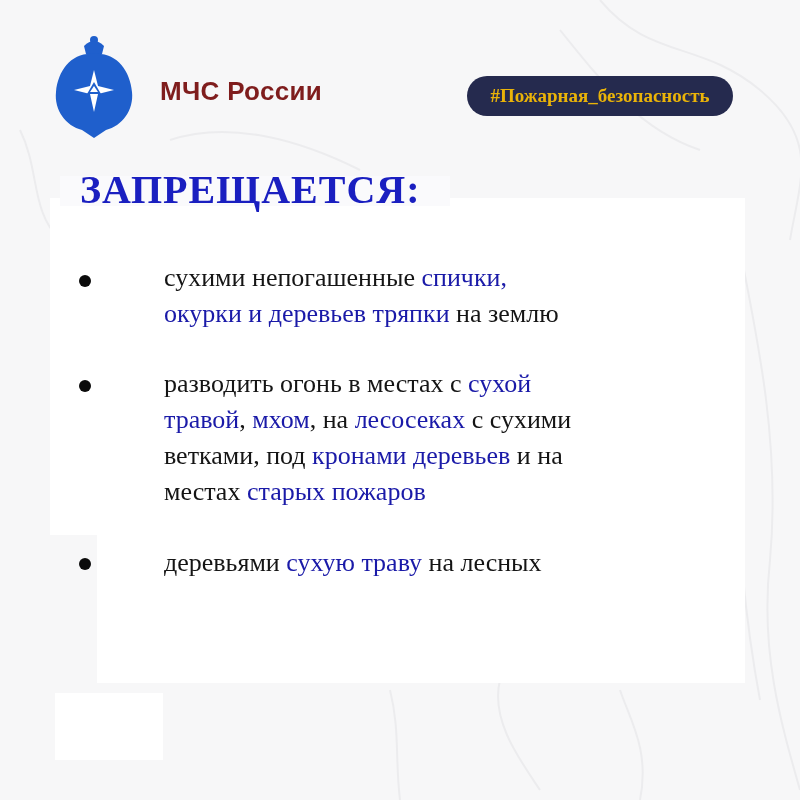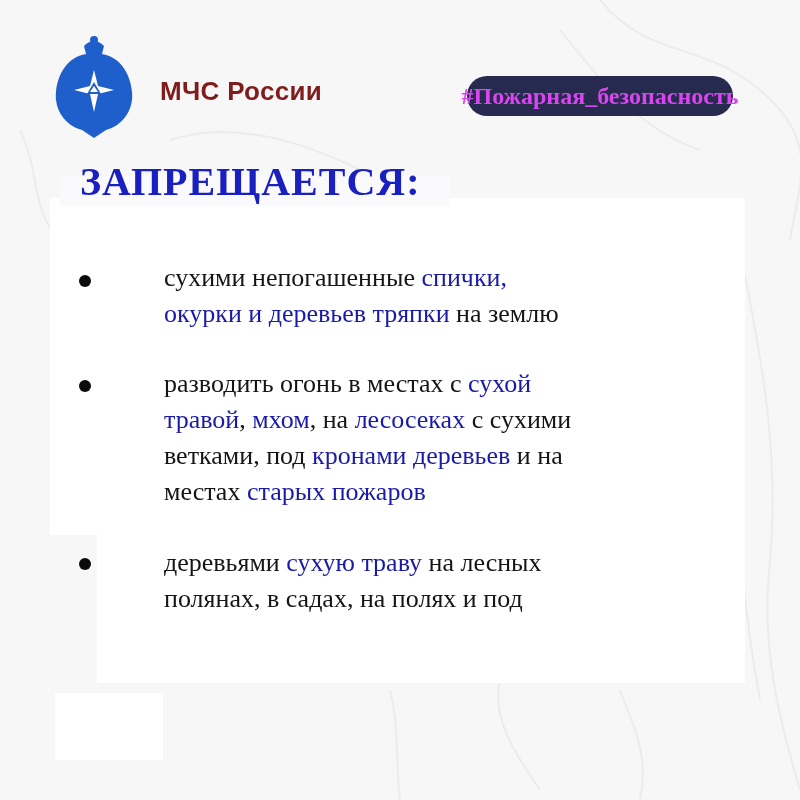--- a/index.html
+++ b/index.html
@@ -1,22 +1,22 @@
 <!DOCTYPE html>
 <html><head>
 <meta charset="utf-8">
 <style>
   html,body{margin:0;padding:0;}
   body{width:800px;height:800px;position:relative;overflow:hidden;background:#f7f7f8;font-family:"Liberation Serif","DejaVu Serif",serif;}
   .bg-deco{position:absolute;inset:0;}
   .panel{position:absolute;background:#ffffff;}
   .logo{position:absolute;left:52px;top:30px;width:84px;height:110px;}
   .brand{position:absolute;left:160px;top:76px;font-family:"Liberation Sans","DejaVu Sans",sans-serif;font-weight:bold;font-size:26px;color:#7f1d1d;letter-spacing:0.3px;}
-  .tag{position:absolute;left:467px;top:76px;width:266px;height:40px;border-radius:20px;background:#252a4e;color:#d946ef;font-weight:bold;font-size:24px;display:flex;align-items:center;justify-content:center;}
-  .title{position:absolute;left:80px;top:158px;font-size:40px;font-weight:bold;color:#1a1fc0;letter-spacing:1px;}
+  .tag{position:absolute;left:467px;top:76px;width:266px;height:40px;border-radius:20px;background:#252a4e;color:#eab308;font-weight:bold;font-size:19px;display:flex;align-items:center;justify-content:center;}
+  .title{position:absolute;left:80px;top:166px;font-size:40px;font-weight:bold;color:#1a1fc0;letter-spacing:1px;}
   .item{position:absolute;left:0;width:800px;}
   .bullet{position:absolute;left:79px;width:12px;height:12px;border-radius:50%;background:#0b0b0b;}
   .text{position:absolute;left:164px;font-size:26px;line-height:36px;color:#151515;}
   .hl{color:#1a1aa8;font-weight:normal;}
 </style>
 </head>
 <body>
 
 <svg class="bg-deco" width="800" height="800" viewBox="0 0 800 800">
   <g fill="none" stroke="#ececee" stroke-width="2">
@@ -60,15 +60,15 @@
   <div class="item">
     <span class="bullet" style="top:275px;"></span>
     <div class="text" style="top:260px;"><span>сухими непогашенные </span><span class="hl">спички,</span><br><span class="hl">окурки и деревьев тряпки</span><span> на землю</span></div>
   </div>
   <div class="item">
     <span class="bullet" style="top:380px;"></span>
     <div class="text" style="top:366px;"><span>разводить огонь в местах с </span><span class="hl">сухой</span><br><span class="hl">травой</span><span>, </span><span class="hl">мхом</span><span>, на </span><span class="hl">лесосеках</span><span> с сухими</span><br><span>ветками, под </span><span class="hl">кронами деревьев</span><span> и на</span><br><span>местах </span><span class="hl">старых пожаров</span></div>
   </div>
   <div class="item">
     <span class="bullet" style="top:558px;"></span>
-    <div class="text" style="top:545px;"><span>деревьями </span><span class="hl">сухую траву</span><span> на лесных</span><br><span>полянах, в садах, на полях и под</span><br></div>
+    <div class="text" style="top:545px;"><span>деревьями </span><span class="hl">сухую траву</span><span> на лесных</span><br><br></div>
   </div>
 </div>
 
 </body></html>

